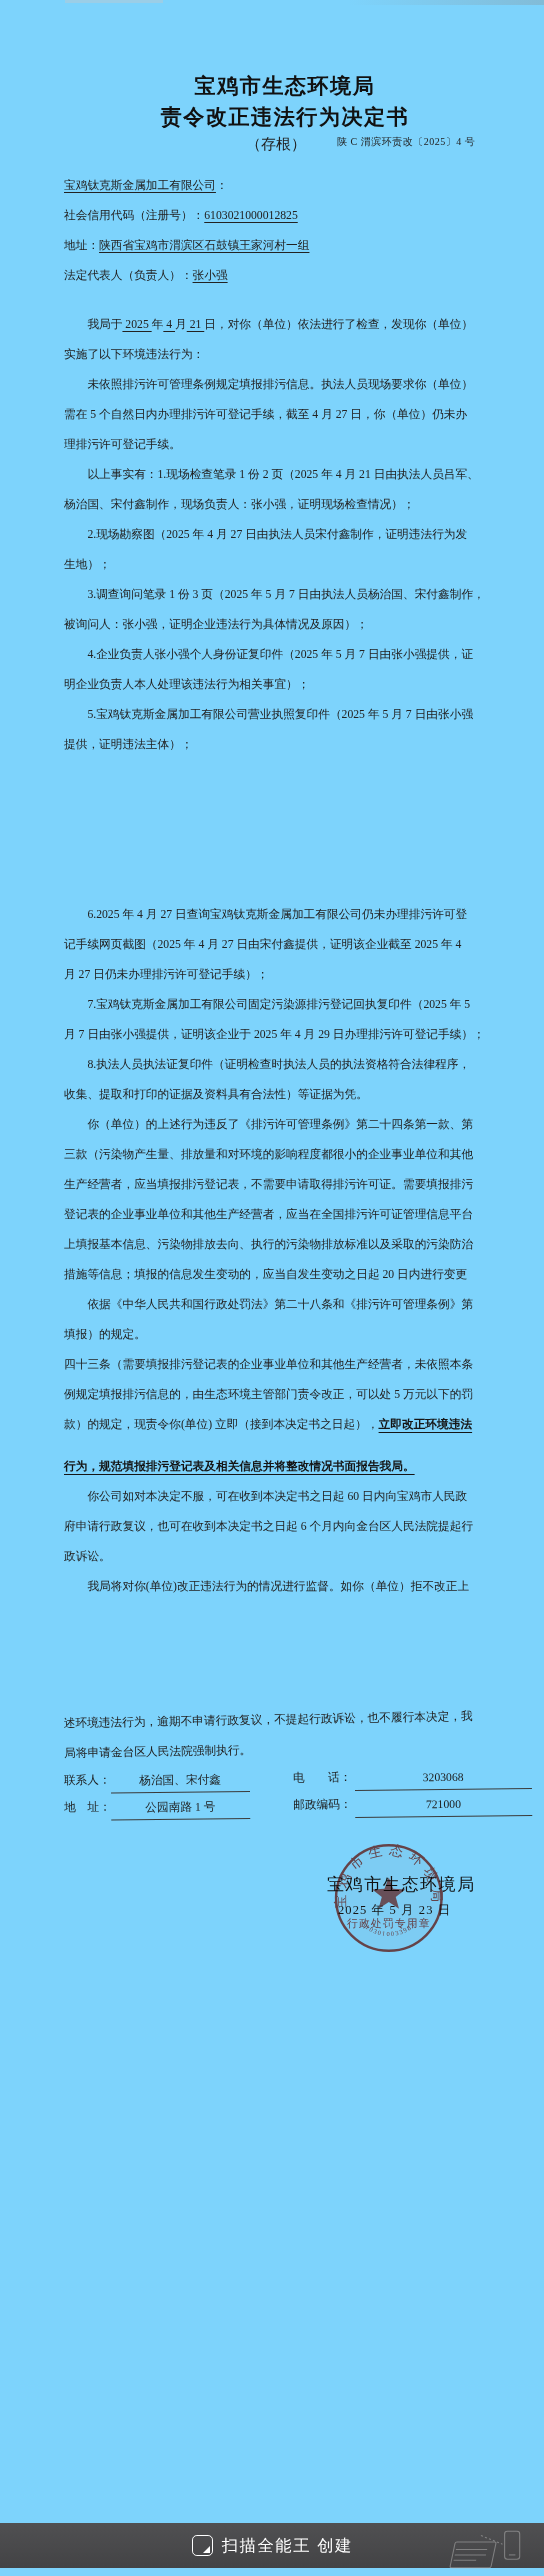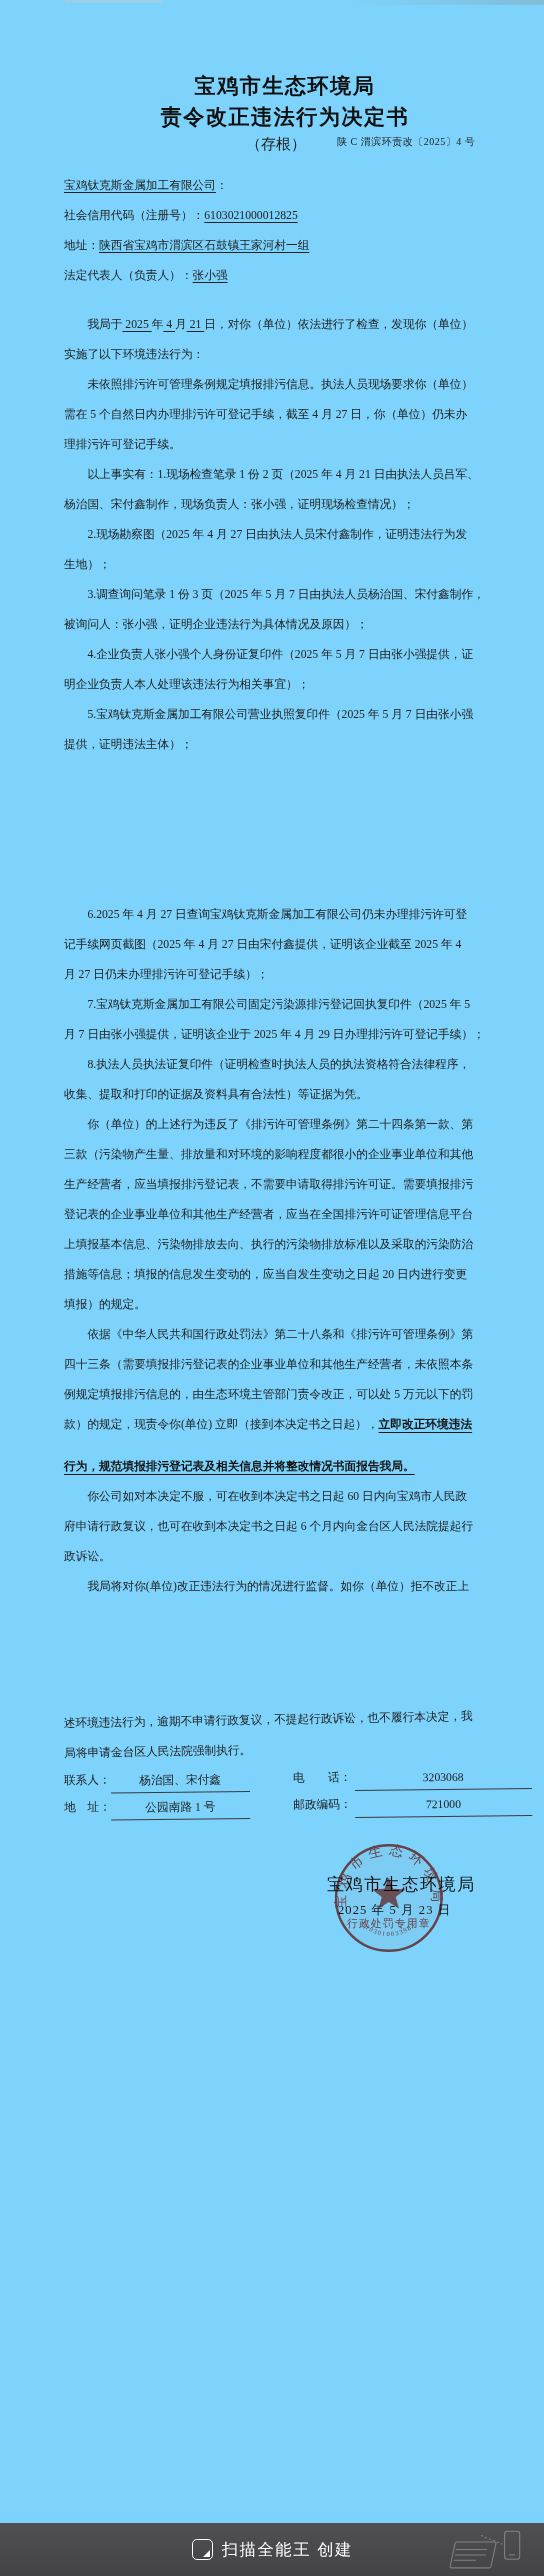--- a/index.html
+++ b/index.html
@@ -37,21 +37,21 @@
   .w2{width:177px;margin-left:3.3px;}
   .lbl2{margin-left:15.3px;padding-left:28px;}
 
   .issuer{position:absolute;left:327px;top:1873px;font-size:17px;letter-spacing:1.6px;color:#111;
     font-weight:500;white-space:nowrap;}
   .sigdate{position:absolute;left:338px;top:1902px;font-size:12.5px;letter-spacing:1.1px;color:#161616;white-space:nowrap;}
 
   .seal{position:absolute;left:326px;top:1835px;width:131px;height:125px;
     opacity:.86;mix-blend-mode:multiply;pointer-events:none;}
 
-  .footer{position:absolute;left:0;top:2523px;width:545px;height:53px;
+  .footer{position:absolute;left:0;top:2523px;width:545px;height:45px;
     background:linear-gradient(#505052,#434345);
     display:flex;align-items:center;justify-content:center;
     font-family:"Liberation Sans","DejaVu Sans",sans-serif;}
   .fgroup{display:flex;align-items:center;gap:8.7px;}
   .cs-logo{position:relative;width:21px;height:21px;border:1.6px solid #fff;border-radius:4.9px;box-sizing:border-box;}
   .cs-logo::after{content:"";position:absolute;right:1.6px;bottom:1.6px;width:0;height:0;
     border-left:7.6px solid transparent;border-bottom:7.6px solid #fff;}
   .ftext{color:#ffffff;font-size:16.3px;letter-spacing:1.6px;}
   .fscan{position:absolute;right:15.3px;top:5.4px;opacity:.5;}
 </style>
@@ -116,22 +116,22 @@
         <div>　　7.宝鸡钛克斯金属加工有限公司固定污染源排污登记回执复印件（2025 年 5</div>
         <div>月 7 日由张小强提供，证明该企业于 2025 年 4 月 29 日办理排污许可登记手续）；</div>
         <div>　　8.执法人员执法证复印件（证明检查时执法人员的执法资格符合法律程序，</div>
         <div>收集、提取和打印的证据及资料具有合法性）等证据为凭。</div>
         <div>　　你（单位）的上述行为违反了《排污许可管理条例》第二十四条第一款、第</div>
         <div>三款（污染物产生量、排放量和对环境的影响程度都很小的企业事业单位和其他</div>
         <div>生产经营者，应当填报排污登记表，不需要申请取得排污许可证。需要填报排污</div>
         <div>登记表的企业事业单位和其他生产经营者，应当在全国排污许可证管理信息平台</div>
         <div>上填报基本信息、污染物排放去向、执行的污染物排放标准以及采取的污染防治</div>
         <div>措施等信息；填报的信息发生变动的，应当自发生变动之日起 20 日内进行变更</div>
+        <div>　　依据《中华人民共和国行政处罚法》第二十八条和《排污许可管理条例》第</div>
         <div>填报）的规定。</div>
-        <div>　　依据《中华人民共和国行政处罚法》第二十八条和《排污许可管理条例》第</div>
         <div>四十三条（需要填报排污登记表的企业事业单位和其他生产经营者，未依照本条</div>
         <div>例规定填报排污信息的，由生态环境主管部门责令改正，可以处 5 万元以下的罚</div>
       </div>
     <div class="ln">
       <span data-bind="order_line.normal">款）的规定，现责令你(单位) 立即（接到本决定书之日起），</span><span class="bu" data-bind="order_line.emph">立即改正环境违法</span>
     </div>
     <div class="ln bu" data-bind="order_line2.emph">行为，规范填报排污登记表及相关信息并将整改情况书面报告我局。</div>
     <div data-bind-list="lines_c">
         <div>　　你公司如对本决定不服，可在收到本决定书之日起 60 日内向宝鸡市人民政</div>
         <div>府申请行政复议，也可在收到本决定书之日起 6 个月内向金台区人民法院提起行</div>

